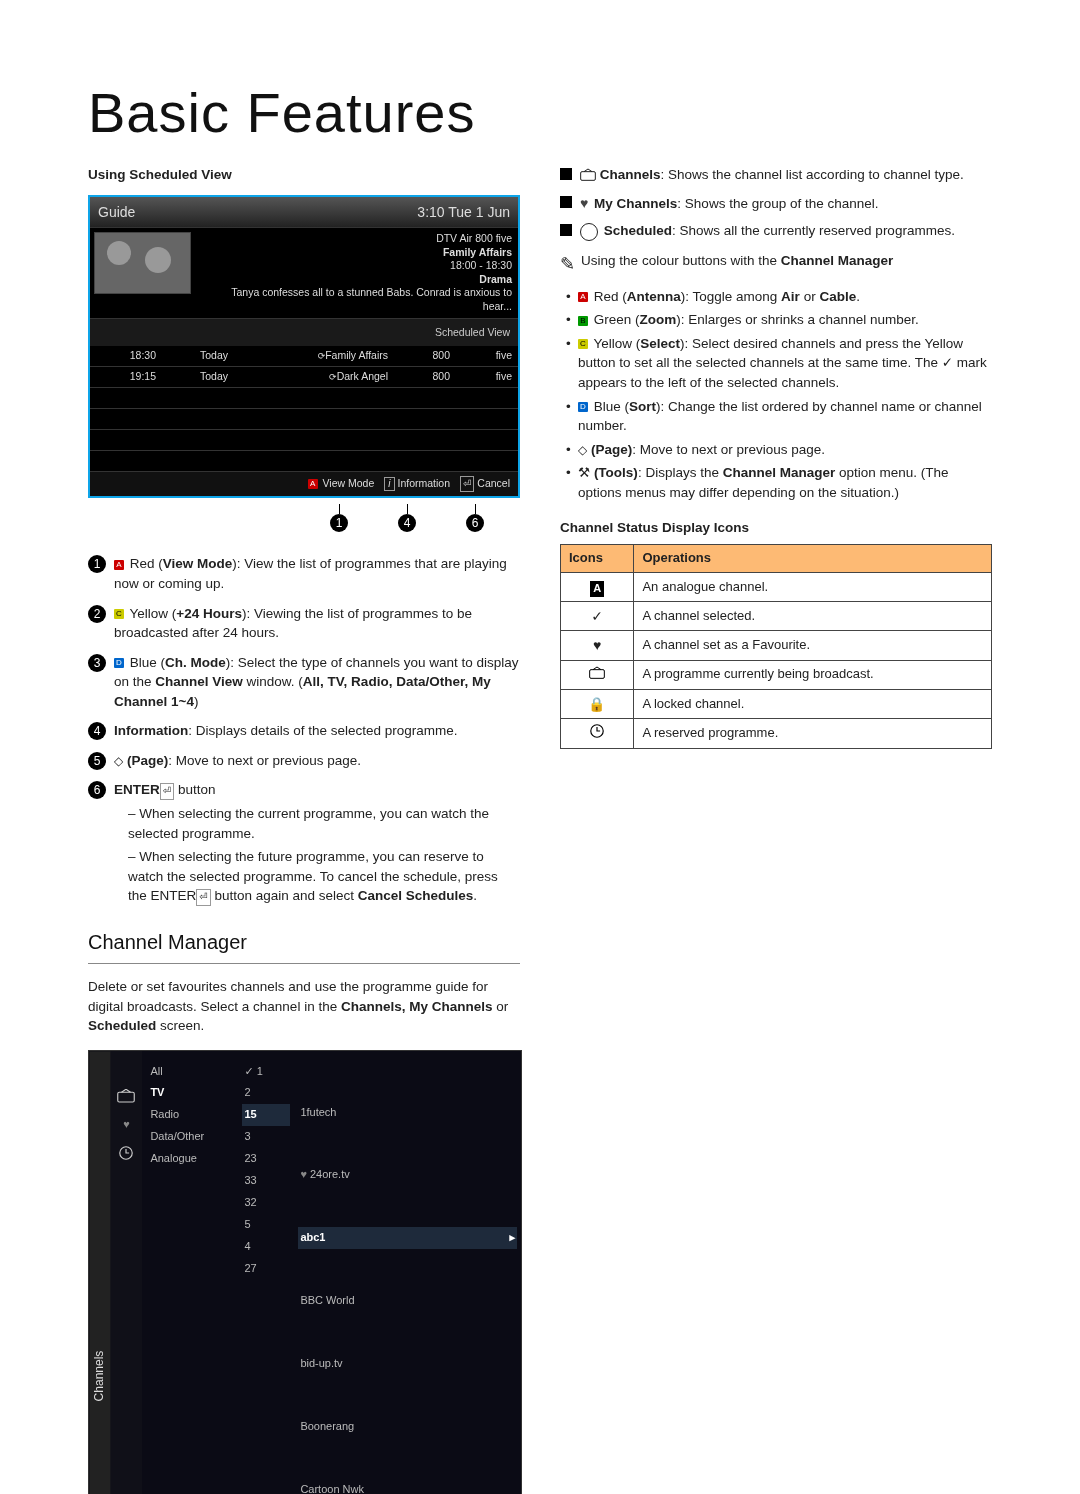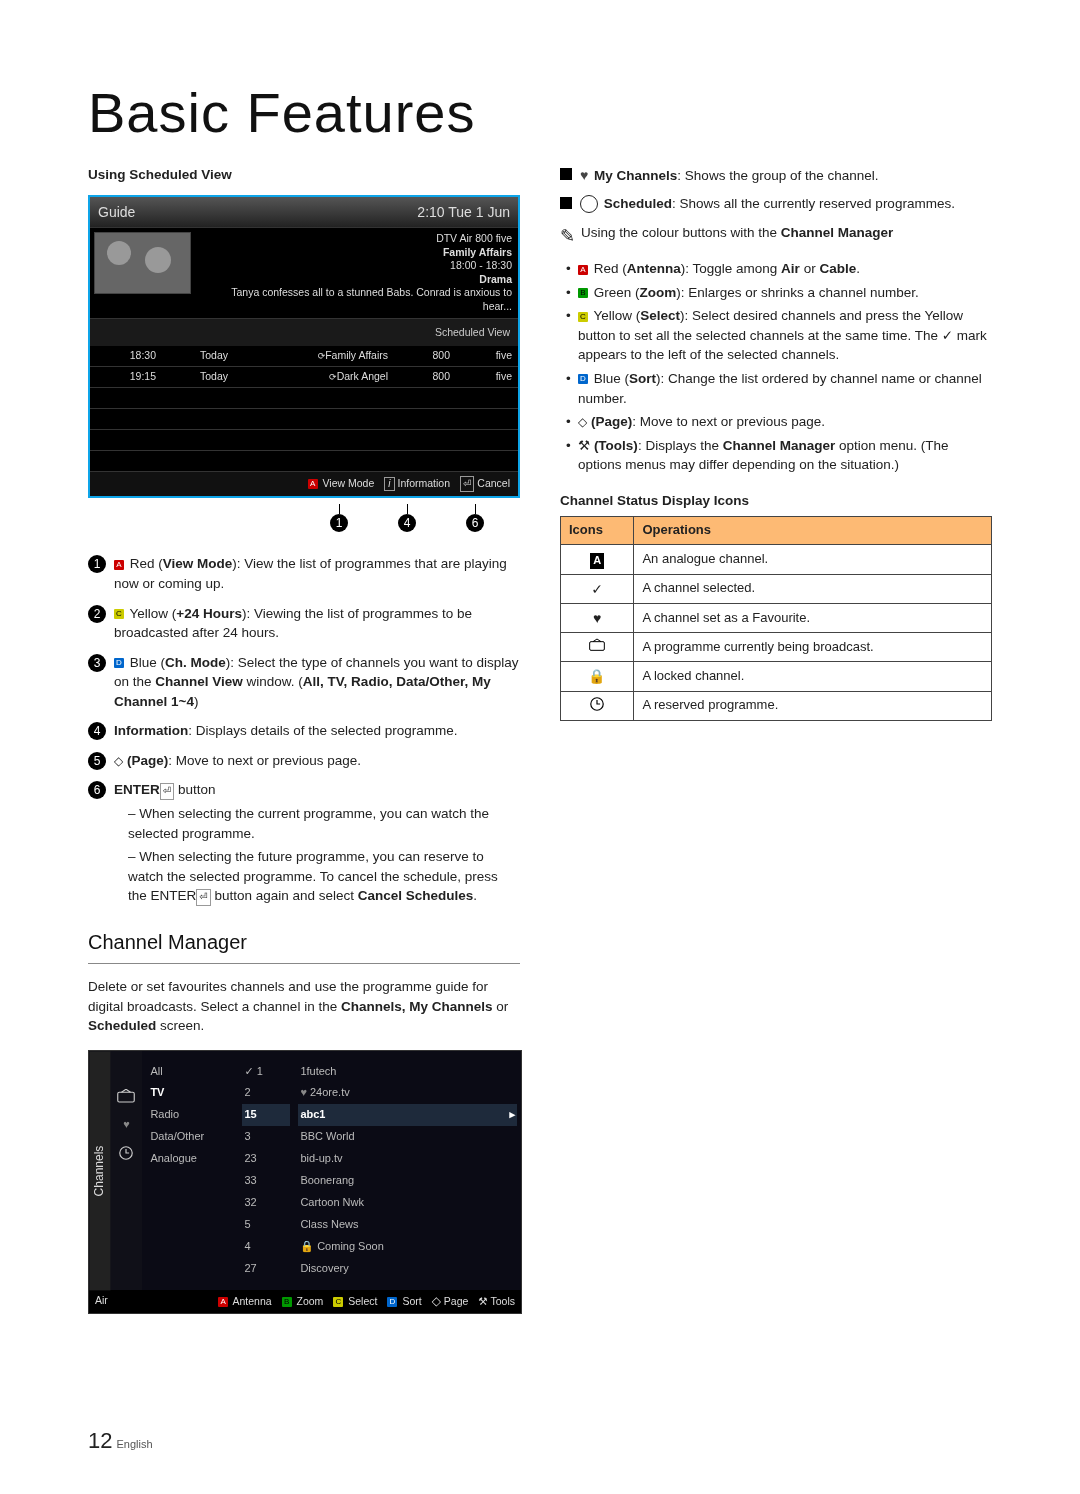--- a/index.html
+++ b/index.html
@@ -193,21 +193,21 @@
     font-size:11px;
   }
   .cm-cats div { padding:3px 2px; }
   .cm-cats .sel { color:#fff; font-weight:bold; }
   .cm-nums {
     width: 48px; padding:10px 4px; color:#bbb; text-align:left;
   }
   .cm-nums div { padding:3px 2px; }
   .cm-nums .hi { background:#1e2a3b; color:#fff; font-weight:bold; }
   .cm-names { flex:1; padding:10px 4px; color:#bbb; }
-  .cm-names div { padding:3px 2px; }
+  .cm-names div { padding:3px 2px;margin-top:41px; }
   .cm-names .hi { background:#1e2a3b; color:#fff; font-weight:bold; }
   .cm-footer {
     display:flex; justify-content:space-between;
     padding:3px 6px;
     background:#000;
     font-size:10.5px;
   }
   .cm-footer-right { display:flex; gap:10px; align-items:center; }
 
   
@@ -259,21 +259,21 @@
 
   <div class="columns">
 
     <div class="col">
 
       <p class="section-heading">Using Scheduled View</p>
 
       <div class="guide-fig">
         <div class="guide-titlebar">
           <span>Guide</span>
-          <span>2:10 Tue 1 Jun</span>
+          <span>3:10 Tue 1 Jun</span>
         </div>
         <div class="guide-info">
           <div class="guide-thumb"></div>
           <div class="guide-meta">
             <div>DTV Air 800 five</div>
             <div class="strong">Family Affairs</div>
             <div>18:00 - 18:30</div>
             <div class="strong">Drama</div>
             <div>Tanya confesses all to a stunned Babs. Conrad is anxious to hear...</div>
           </div>
@@ -436,20 +436,30 @@
       </div>
 
     </div>
 
     <div class="col">
 
       <ul class="sq-bullets">
         <li>
           <span class="sq-bullet"></span>
           <span>
+            <svg width="16" height="14" viewBox="0 0 24 18" style="vertical-align:middle">
+                <rect x="1" y="4" width="22" height="13" rx="2" fill="none" stroke="#222" stroke-width="1.5"></rect>
+                <path d="M6 4 L12 0 L18 4" fill="none" stroke="#222" stroke-width="1.5"></path>
+              </svg>
+            <span class="strong">Channels</span><span>: Shows the channel list according to channel type.</span>
+          </span>
+        </li>
+        <li>
+          <span class="sq-bullet"></span>
+          <span>
             <span class="heart-ico">♥</span>
             <span class="strong">My Channels</span><span>: Shows the group of the channel.</span>
           </span>
         </li>
         <li>
           <span class="sq-bullet"></span>
           <span>
             <span class="circle-ico"></span>
             <span class="strong">Scheduled</span><span>: Shows all the currently reserved programmes.</span>
           </span>

